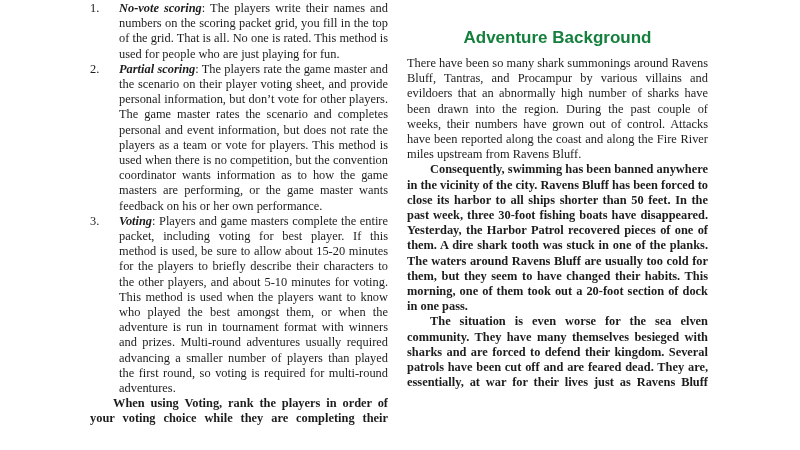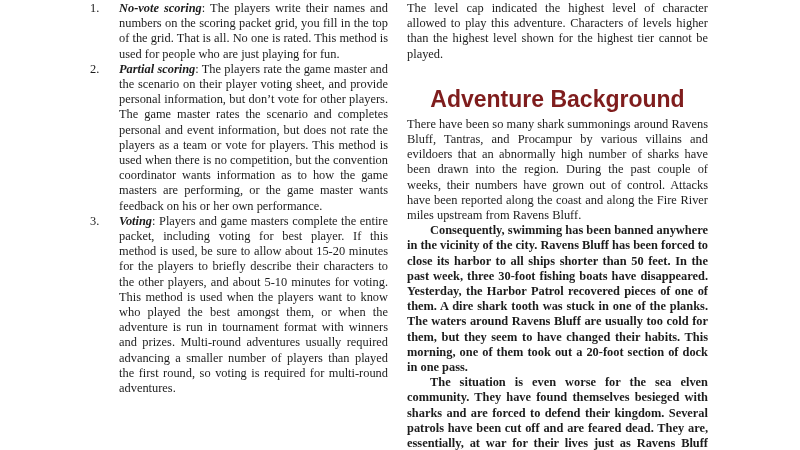--- a/index.html
+++ b/index.html
@@ -36,24 +36,24 @@
   .li-body { flex: 1 1 auto; text-align: justify; }
   .li-body i { font-style: italic; font-weight: bold; }
 
   .para { margin: 0; text-align: justify; }
   .para.indent { text-indent: 23px; font-weight: bold; }
   .para.cutoff { text-align-last: justify; }
 
   .section-heading {
     font-family: "Liberation Sans", sans-serif;
     font-weight: bold;
-    font-size: 23px;
+    font-size: 17px;
     line-height: 24px;
     text-align: center;
-    color: #7f1d1d;
+    color: #15803d;
     margin: 25px 0 6px 0;
     letter-spacing: 0px;
   }
 </style>
 </head>
 <body>
 
 <div class="page">
 
   <div class="col col-left">
@@ -64,23 +64,23 @@
       </li>
       <li>
         <span class="li-num">2.</span>
         <div class="li-body"><i>Partial scoring</i><span>: The players rate the game master and the scenario on their player voting sheet, and provide personal information, but don’t vote for other players. The game master rates the scenario and completes personal and event information, but does not rate the players as a team or vote for players. This method is used when there is no competition, but the convention coordinator wants information as to how the game masters are performing, or the game master wants feedback on his or her own performance.</span></div>
       </li>
       <li>
         <span class="li-num">3.</span>
         <div class="li-body"><i>Voting</i><span>: Players and game masters complete the entire packet, including voting for best player. If this method is used, be sure to allow about 15-20 minutes for the players to briefly describe their characters to the other players, and about 5-10 minutes for voting. This method is used when the players want to know who played the best amongst them, or when the adventure is run in tournament format with winners and prizes. Multi-round adventures usually required advancing a smaller number of players than played the first round, so voting is required for multi-round adventures.</span></div>
       </li>
     </ol>
+    <p class="para indent cutoff">When using Voting, rank the players in order of your voting choice while they are completing their</p>
   </div>
 
   <div class="col col-right">
-    <p class="para">The level cap indicated the highest level of character allowed to play this adventure. Characters of levels higher than the highest level shown for the highest tier cannot be played.</p>
     <h1 class="section-heading">Adventure Background</h1>
     <p class="para">There have been so many shark summonings around Ravens Bluff, Tantras, and Procampur by various villains and evildoers that an abnormally high number of sharks have been drawn into the region. During the past couple of weeks, their numbers have grown out of control. Attacks have been reported along the coast and along the Fire River miles upstream from Ravens Bluff.</p>
     <p class="para indent">Consequently, swimming has been banned anywhere in the vicinity of the city. Ravens Bluff has been forced to close its harbor to all ships shorter than 50 feet. In the past week, three 30-foot fishing boats have disappeared. Yesterday, the Harbor Patrol recovered pieces of one of them. A dire shark tooth was stuck in one of the planks. The waters around Ravens Bluff are usually too cold for them, but they seem to have changed their habits. This morning, one of them took out a 20-foot section of dock in one pass.</p>
-    <p class="para indent cutoff">The situation is even worse for the sea elven community. They have found themselves besieged with sharks and are forced to defend their kingdom. Several patrols have been cut off and are feared dead. They are, essentially, at war for their lives just as Ravens Bluff</p>
+    <p class="para indent cutoff">The situation is even worse for the sea elven community. They have many themselves besieged with sharks and are forced to defend their kingdom. Several patrols have been cut off and are feared dead. They are, essentially, at war for their lives just as Ravens Bluff</p>
   </div>
 
 </div>
 
 </body></html>

